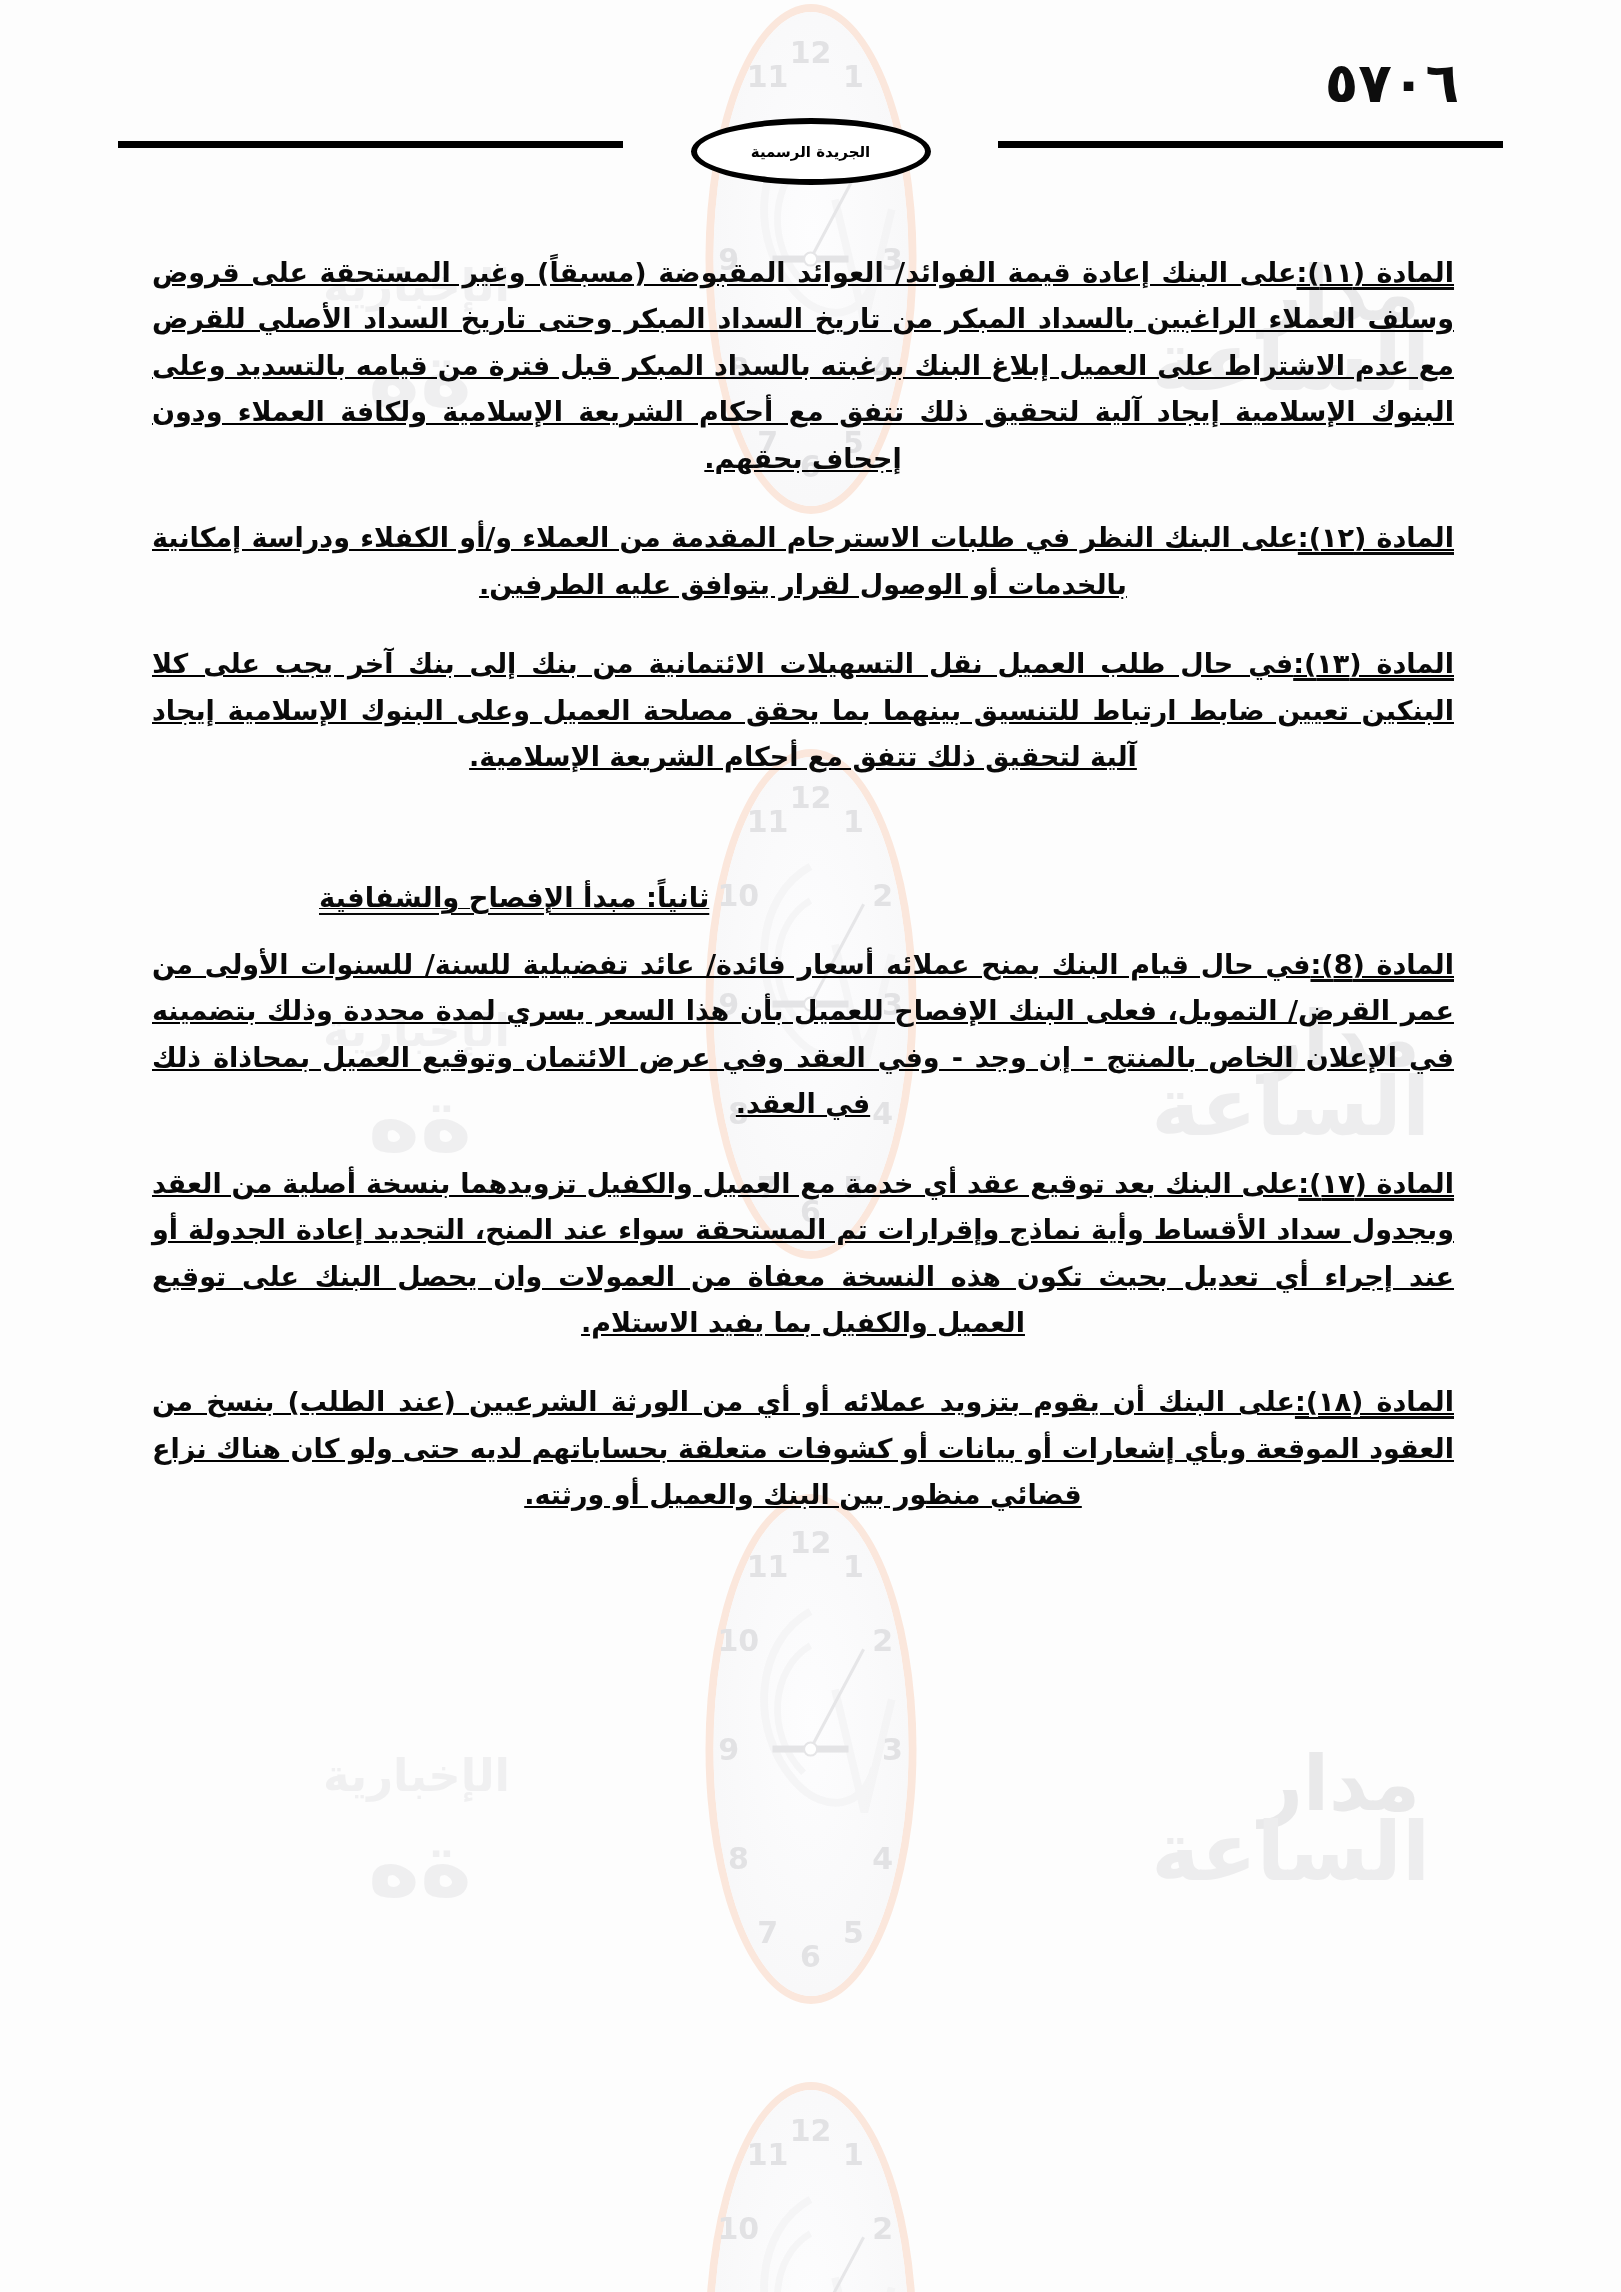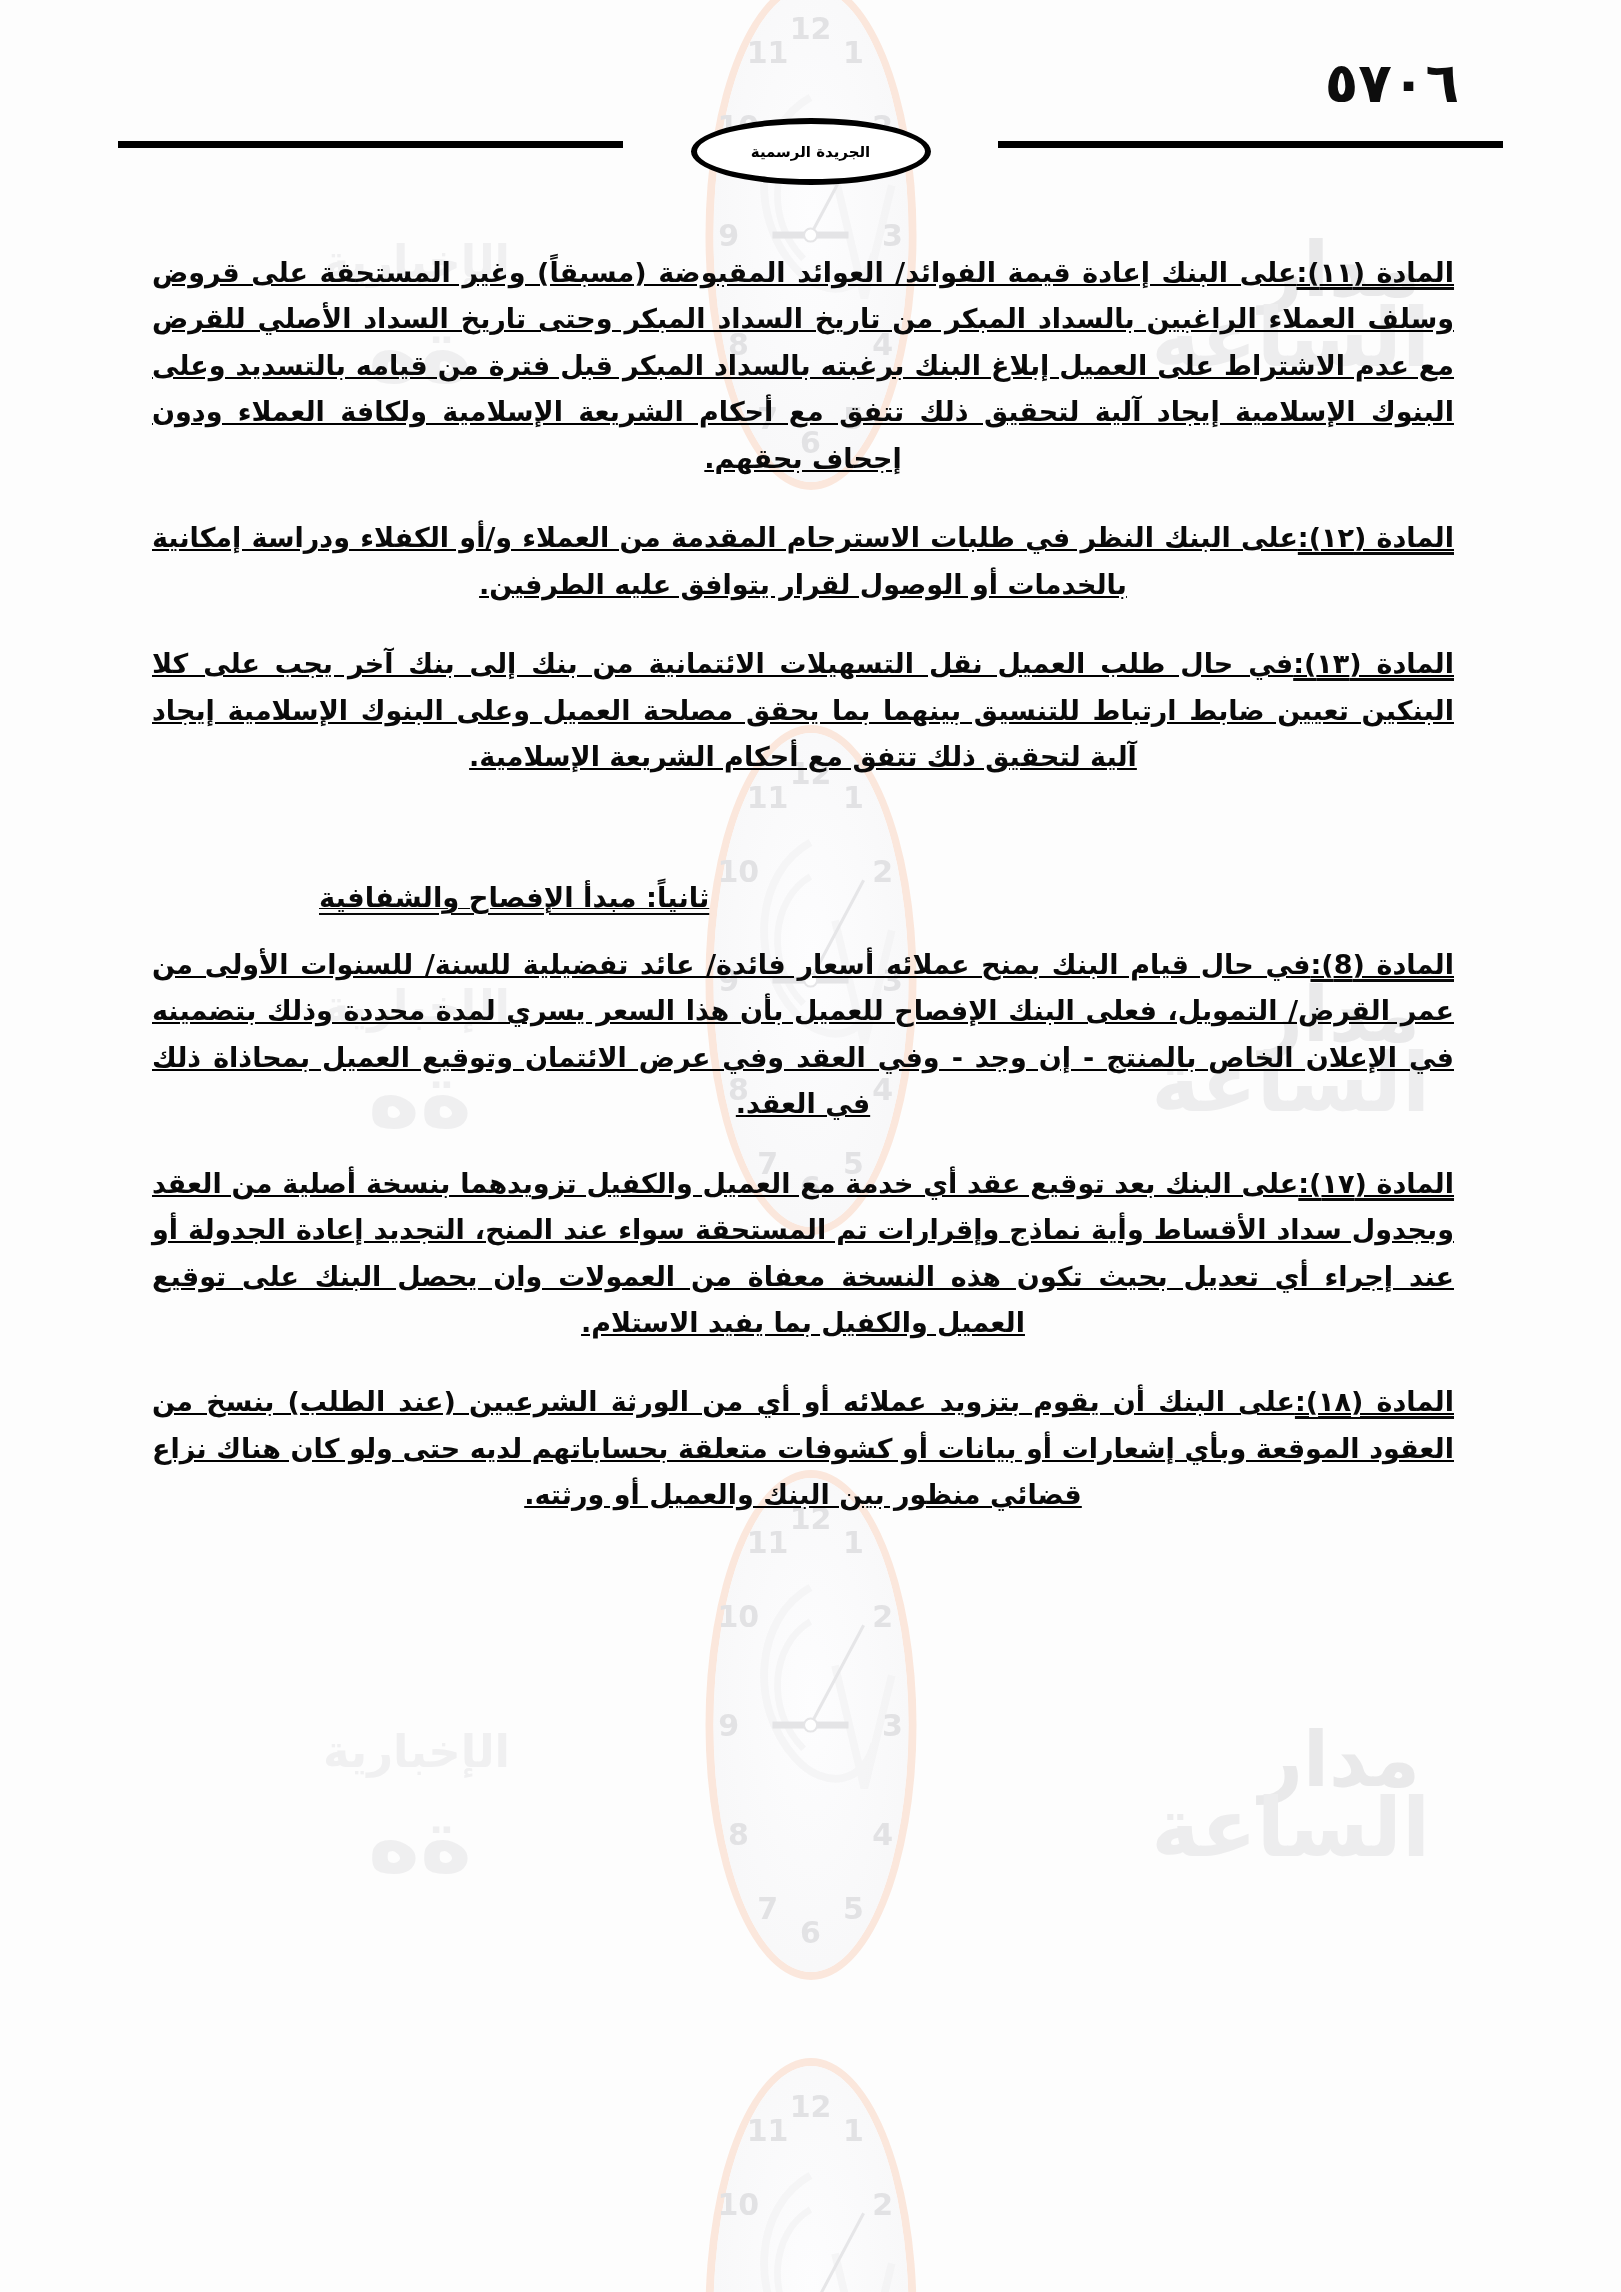--- a/index.html
+++ b/index.html
@@ -6,21 +6,21 @@
   html,body{margin:0;padding:0;background:#ffffff;}
   body{
     width:1621px;height:2293px;
     font-family:"DejaVu Sans","Liberation Sans",sans-serif;
     position:relative;overflow:hidden;
     background:#fdfdfd;
   }
 
   
   .wm-layer{
-    position:absolute;inset:0;z-index:0;pointer-events:none;
+    position:absolute;inset:0;z-index:0;pointer-events:none;margin-top:24px;
   }
   .wm-unit{
     position:absolute;left:0;width:100%;height:765px;
   }
   .wm-unit.u1{top:-59px;}
   .wm-unit.u2{top:686px;}
   .wm-unit.u3{top:1431px;}
   .wm-unit.u4{top:2019px;}
 
   

